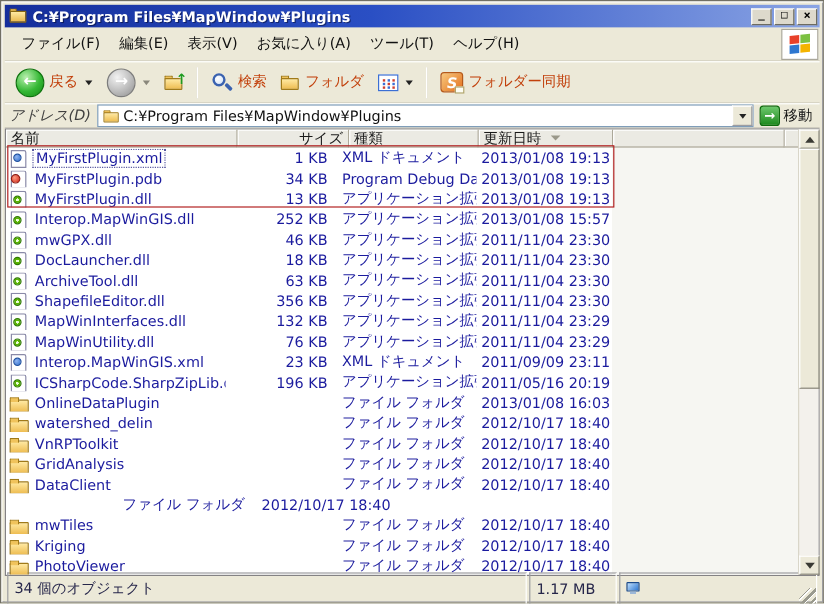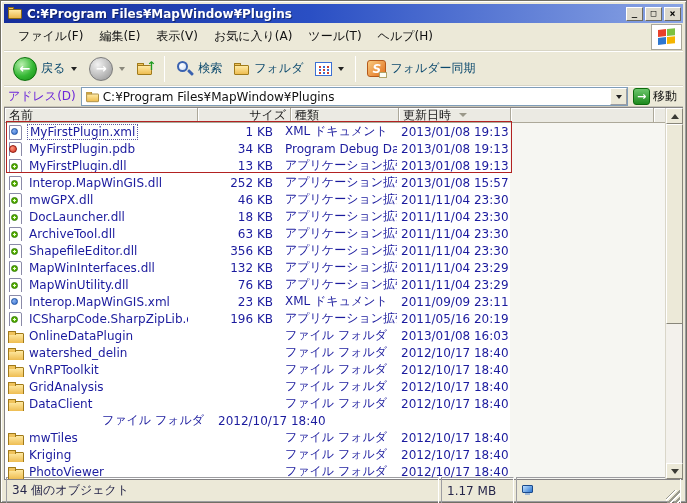--- a/index.html
+++ b/index.html
@@ -49,21 +49,21 @@
   .winflag .q1{background:#e8402a;} .winflag .q2{background:#7cc142;}
   .winflag .q3{background:#2e77d0;} .winflag .q4{background:#f4b400;}
 
   
   .toolbar {
     position:absolute; left:3px; right:3px; top:50px; height:35px;
     background:#ECE9D8; border-top:1px solid #fff; border-bottom:1px solid #D8D5C5;
     display:flex; align-items:center; padding-left:5px; gap:4px;
   }
   .tool-btn { display:flex; align-items:center; gap:4px; padding:2px 4px; border-radius:2px; }
-  .tool-label { font-size:12px; color:#0c4a6e; white-space:nowrap;font-family:Liberation Mono, monospace; }
+  .tool-label { font-size:12px; color:#c2410c; white-space:nowrap;font-family:Liberation Mono, monospace; }
   .caret { width:0; height:0; border-left:3px solid transparent; border-right:3px solid transparent; border-top:4px solid #222; margin-left:2px; }
   .caret.dim { border-top-color:#8a887c; }
   .circle { width:24px; height:24px; border-radius:50%; position:relative; display:flex; align-items:center; justify-content:center; }
   .circle.green { background:radial-gradient(circle at 35% 30%, #b9f0ae, #35b835 55%, #148a14); border:1px solid #0d720d; }
   .circle.grey  { background:radial-gradient(circle at 35% 30%, #f2f2f2, #bdbdbd 55%, #8f8f8f); border:1px solid #7c7c7c; }
   .circle .arr { color:#fff; font-weight:bold; font-size:13px; line-height:1; }
   .sep { width:1px; height:26px; background:#C9C6B8; border-right:1px solid #fff; margin:0 3px; }
 
   .folder-glyph { width:16px; height:12px; position:relative; }
   .folder-glyph .f-back{position:absolute;left:0;top:2px;width:15px;height:10px;background:linear-gradient(180deg,#ffe9a2,#eebd52);border:1px solid #a07a1a;border-radius:1px;}
@@ -81,21 +81,21 @@
   .sync-glyph { width:19px; height:17px; border-radius:3px; background:linear-gradient(135deg,#f9c97e,#e2701d); border:1px solid #b5591a; position:relative; display:flex; align-items:center; justify-content:center; }
   .sync-glyph .s { color:#fff; font-weight:bold; font-size:12px; font-style:italic; line-height:1; }
   .sync-glyph .env { position:absolute; right:-2px; bottom:-2px; width:8px; height:6px; background:#fdfdf4; border:1px solid #b0a36a; }
 
   
   .addressbar {
     position:absolute; left:3px; right:3px; top:85px; height:21px;
     background:#ECE9D8; border-top:1px solid #fff; border-bottom:1px solid #C9C6B8;
     display:flex; align-items:center; padding:0 4px; gap:5px;
   }
-  .addr-label { font-size:12px; color:#6d28d9; white-space:nowrap; }
+  .addr-label { font-size:12px; color:#404040; white-space:nowrap;font-style:italic; }
   .addr-combo {
     flex:1 1 auto; height:19px; background:#fff; border:1px solid #7F9DB9;
     display:flex; align-items:center; padding-left:3px; position:relative;
   }
   .addr-combo .folder-glyph { transform:scale(.85); margin-right:2px; }
   .addr-text { font-size:12px; color:#111; flex:1 1 auto; white-space:nowrap; overflow:hidden; }
   .combo-drop {
     width:17px; height:17px; background:#ECE9D8; border:1px solid; border-color:#fff #9D9DA1 #9D9DA1 #fff;
     display:flex; align-items:center; justify-content:center; flex:0 0 auto;
   }

